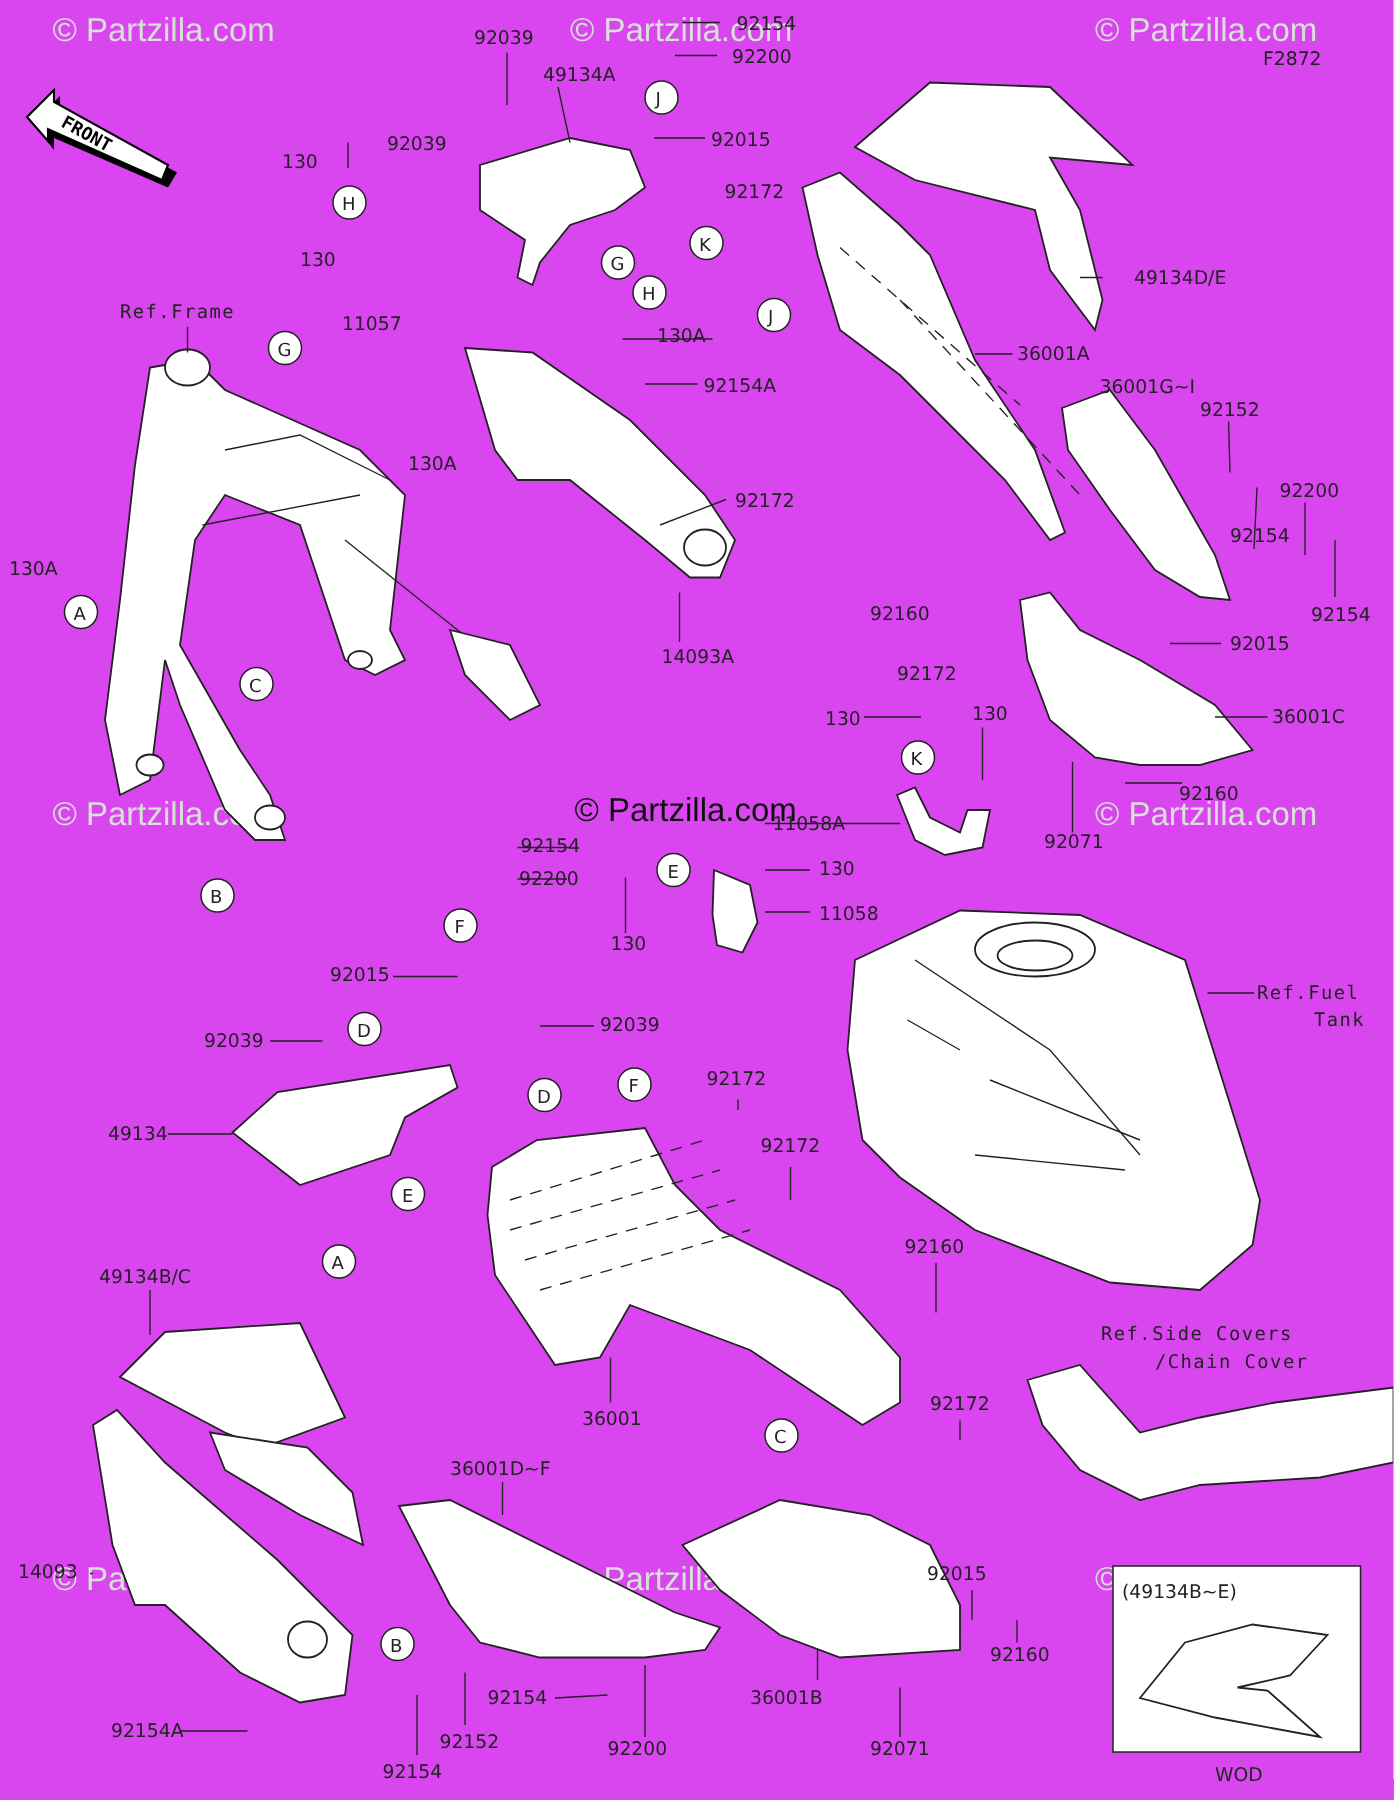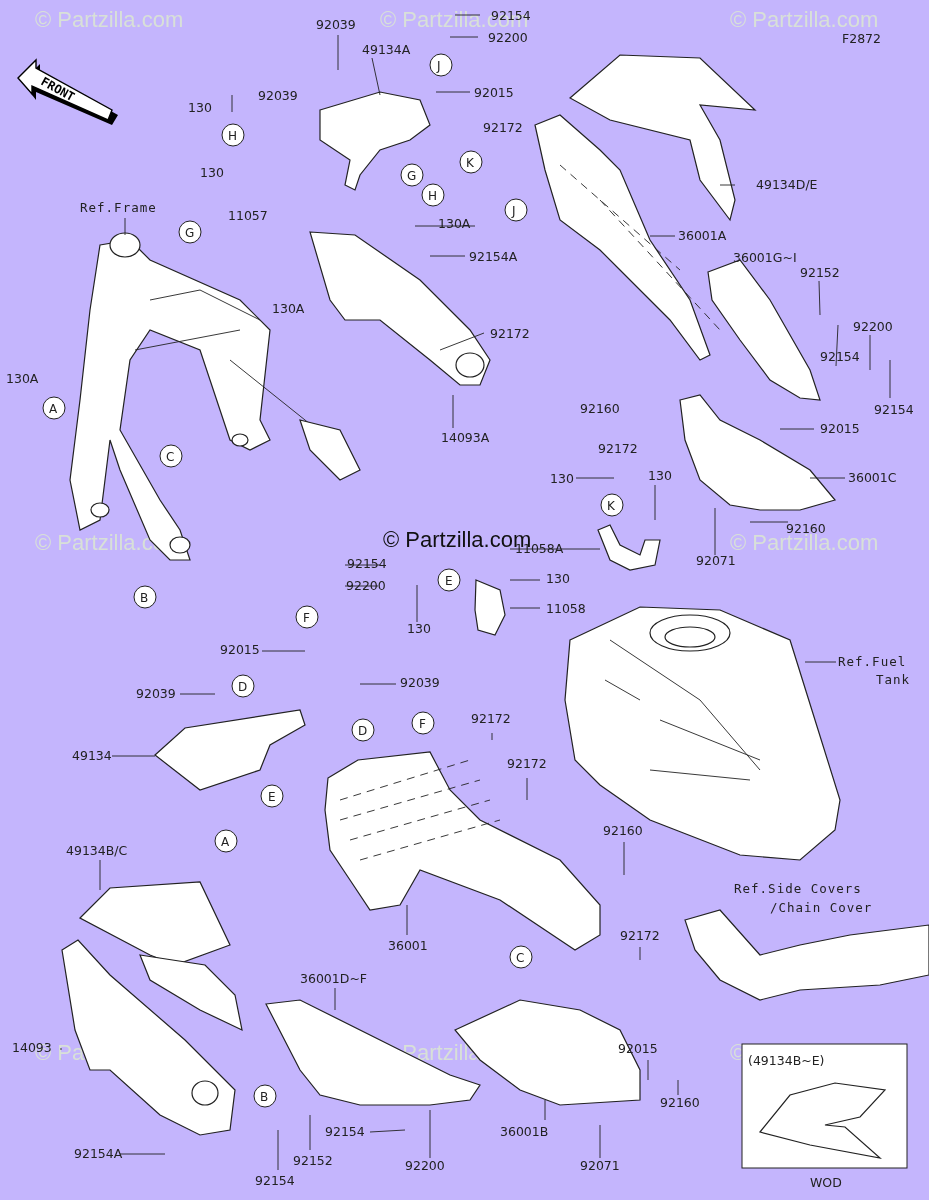--- a/index.html
+++ b/index.html
@@ -1,16 +1,16 @@
 <!DOCTYPE html>
 <html><head>
 <meta charset="utf-8">
 <style>
   html,body{margin:0;padding:0;background:#ffffff;}
-  #canvas{position:relative;width:929px;height:1200px;overflow:hidden;background:#c4b5fd;font-family:"DejaVu Sans",sans-serif;}
+  #canvas{position:relative;width:929px;height:1200px;overflow:hidden;background:#d946ef;font-family:"DejaVu Sans",sans-serif;}
   svg{position:absolute;left:0;top:0;}
   .lbl{font-family:"DejaVu Sans",sans-serif;font-size:12.5px;fill:#222;}
   .ref{font-family:"DejaVu Sans Mono",monospace;font-size:12.5px;fill:#222;letter-spacing:1px;}
   .wm{font-family:"Liberation Sans",sans-serif;font-size:22px;fill:#d8e0d8;}
   .wm-center{font-family:"Liberation Sans",sans-serif;font-size:22px;fill:#111;}
   .callout text{font-family:"DejaVu Sans",sans-serif;font-size:12px;fill:#222;}
   .part{fill:#fff;stroke:#222;stroke-width:1.2;}
   .ln{stroke:#222;stroke-width:0.9;fill:none;}
   .dash{stroke:#222;stroke-width:0.9;fill:none;stroke-dasharray:8 6;}
 </style>

